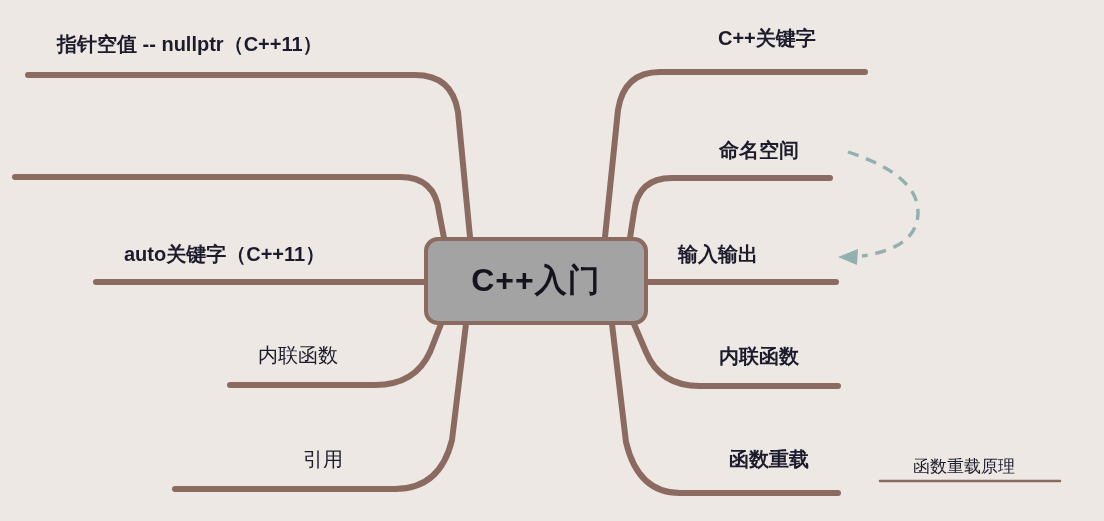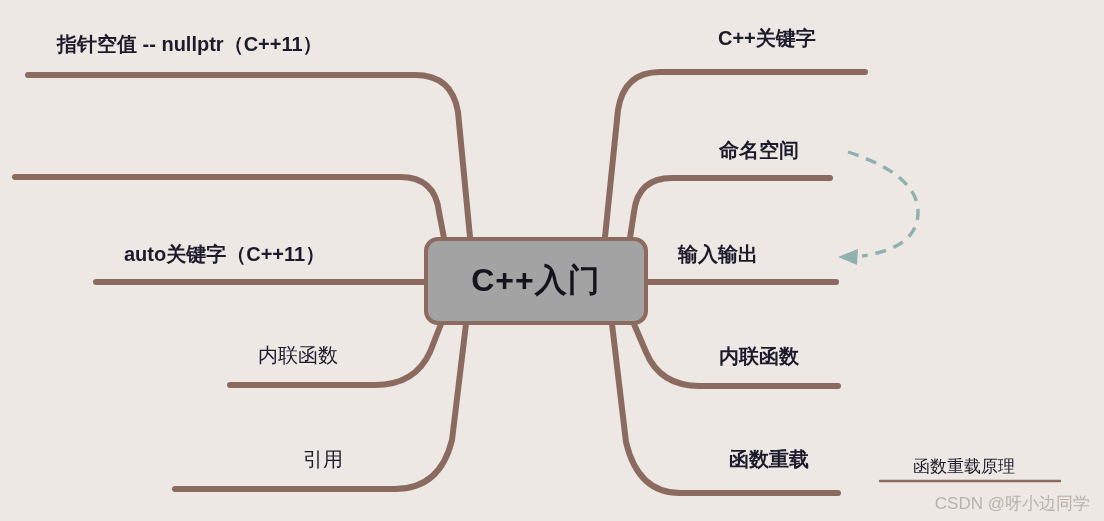--- a/index.html
+++ b/index.html
@@ -130,15 +130,14 @@
   <div class="node-label lvl1-right" style="left:719px; top:140px;">命名空间</div>
 
   <div class="node-label lvl1-right" style="left:678px; top:244px;text-align:right;">输入输出</div>
 
   <div class="node-label lvl1-right" style="left:719px; top:346px;">内联函数</div>
 
   <div class="node-label lvl1-right" style="left:719px; top:449px;margin-left:10px;">函数重载</div>
 
   <div class="node-label lvl2" style="left:913px; top:458px;">函数重载原理</div>
 
-  <div id="watermark">CSDN @呀小边同学</div>
 
 </div>
 
 </body></html>

